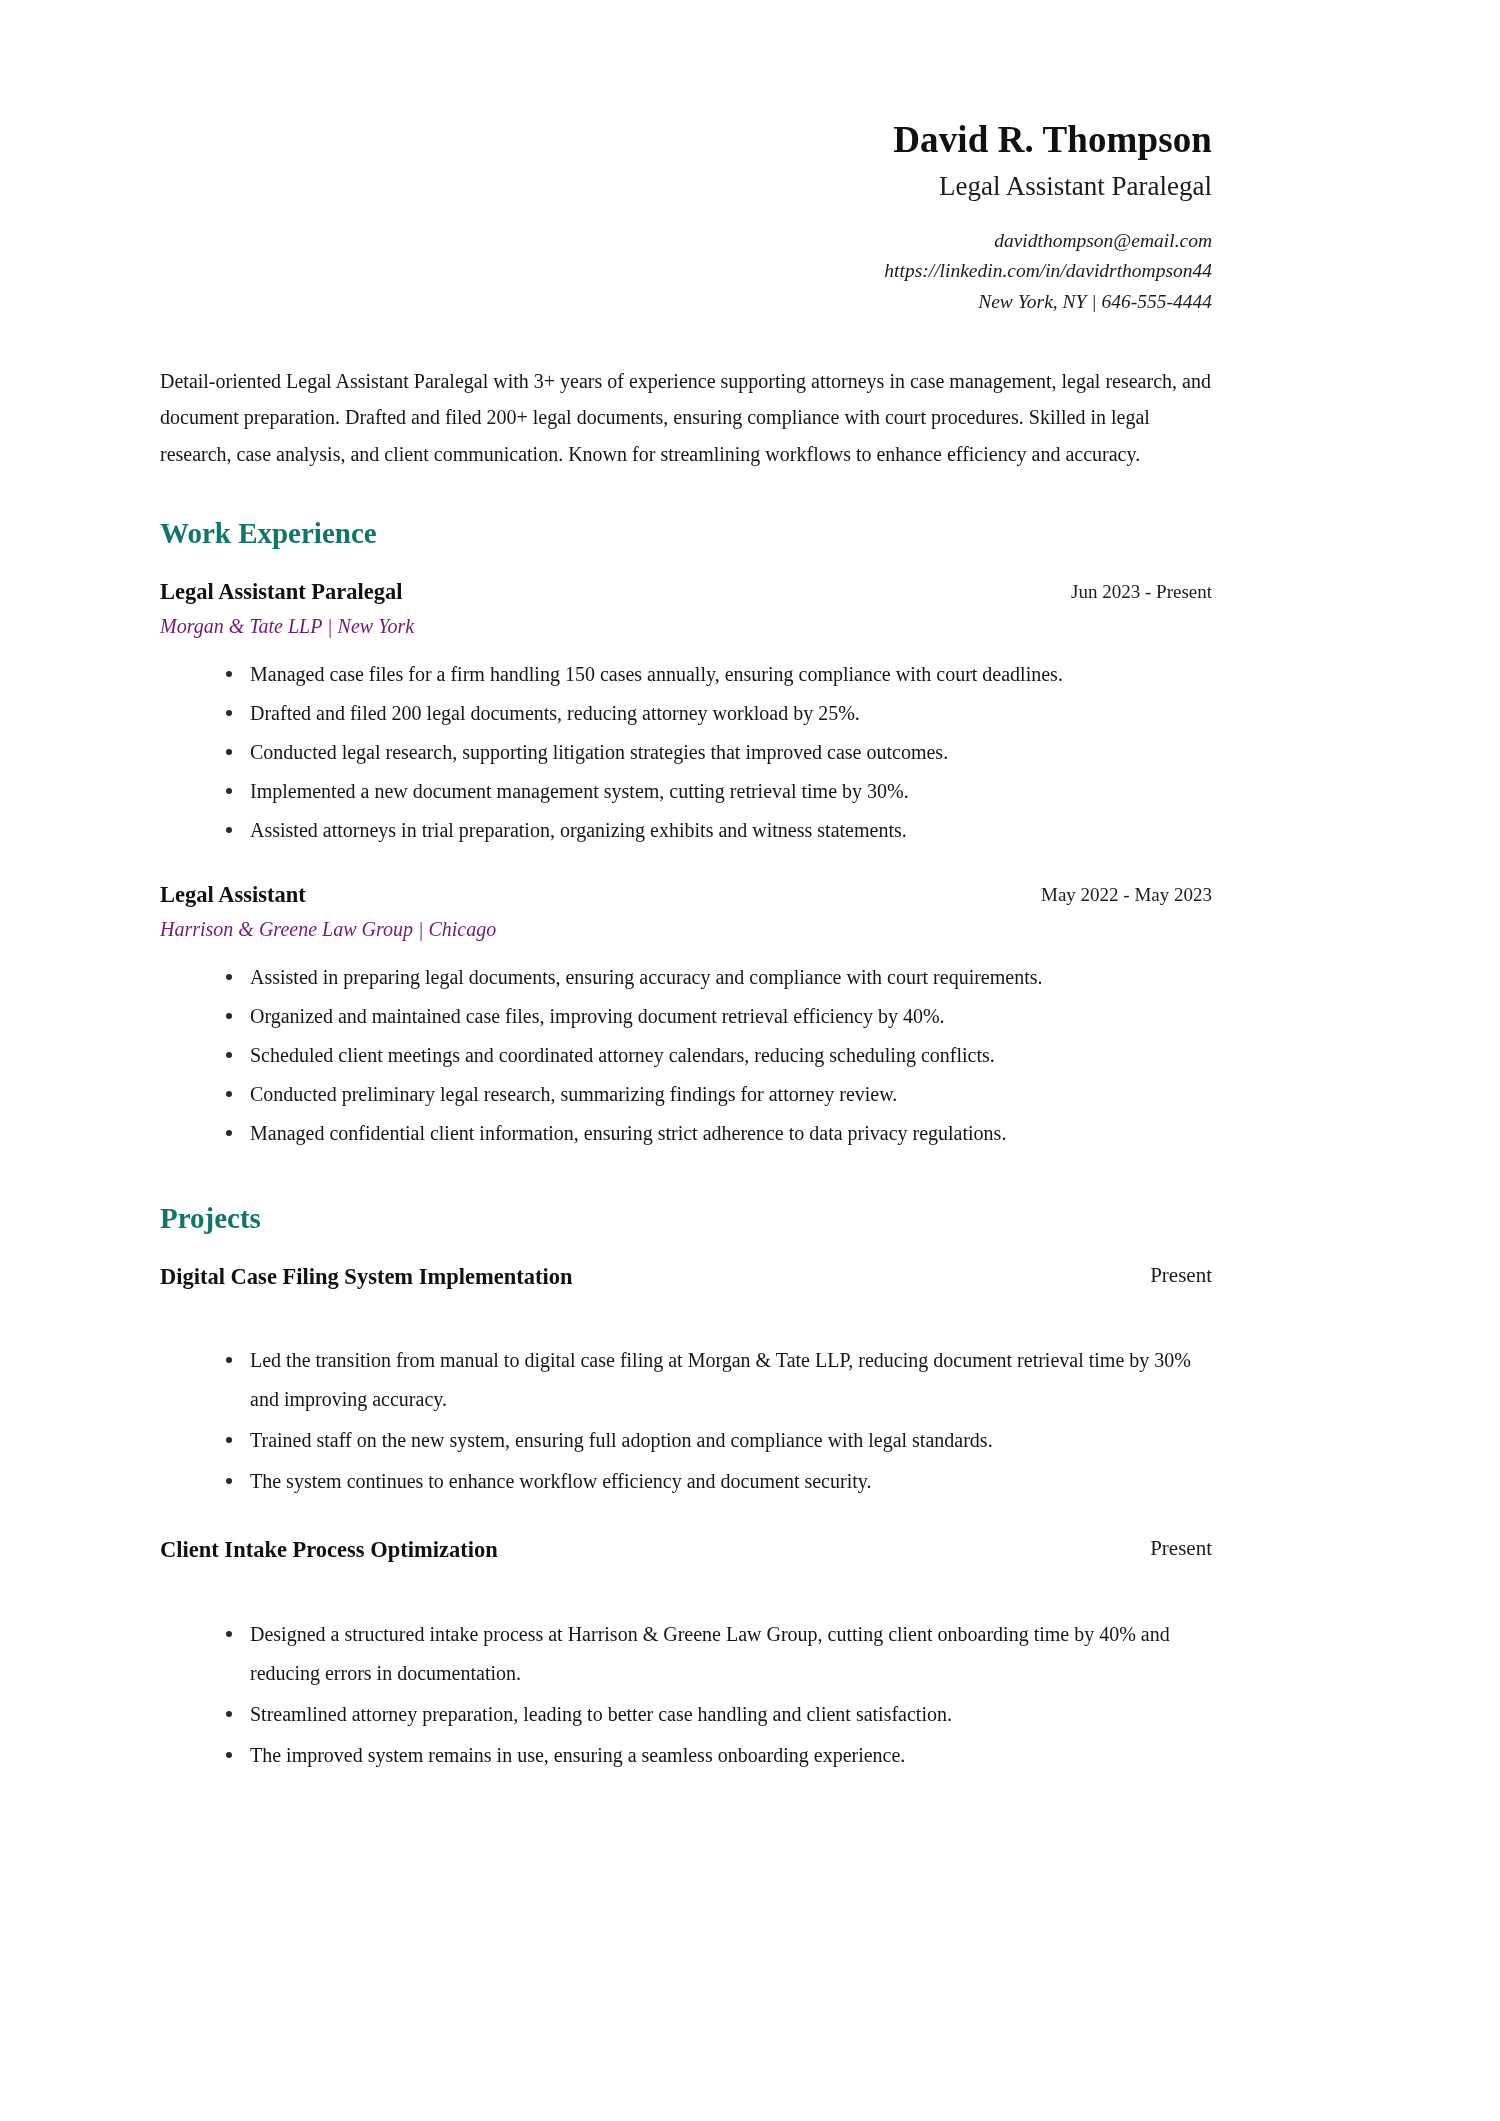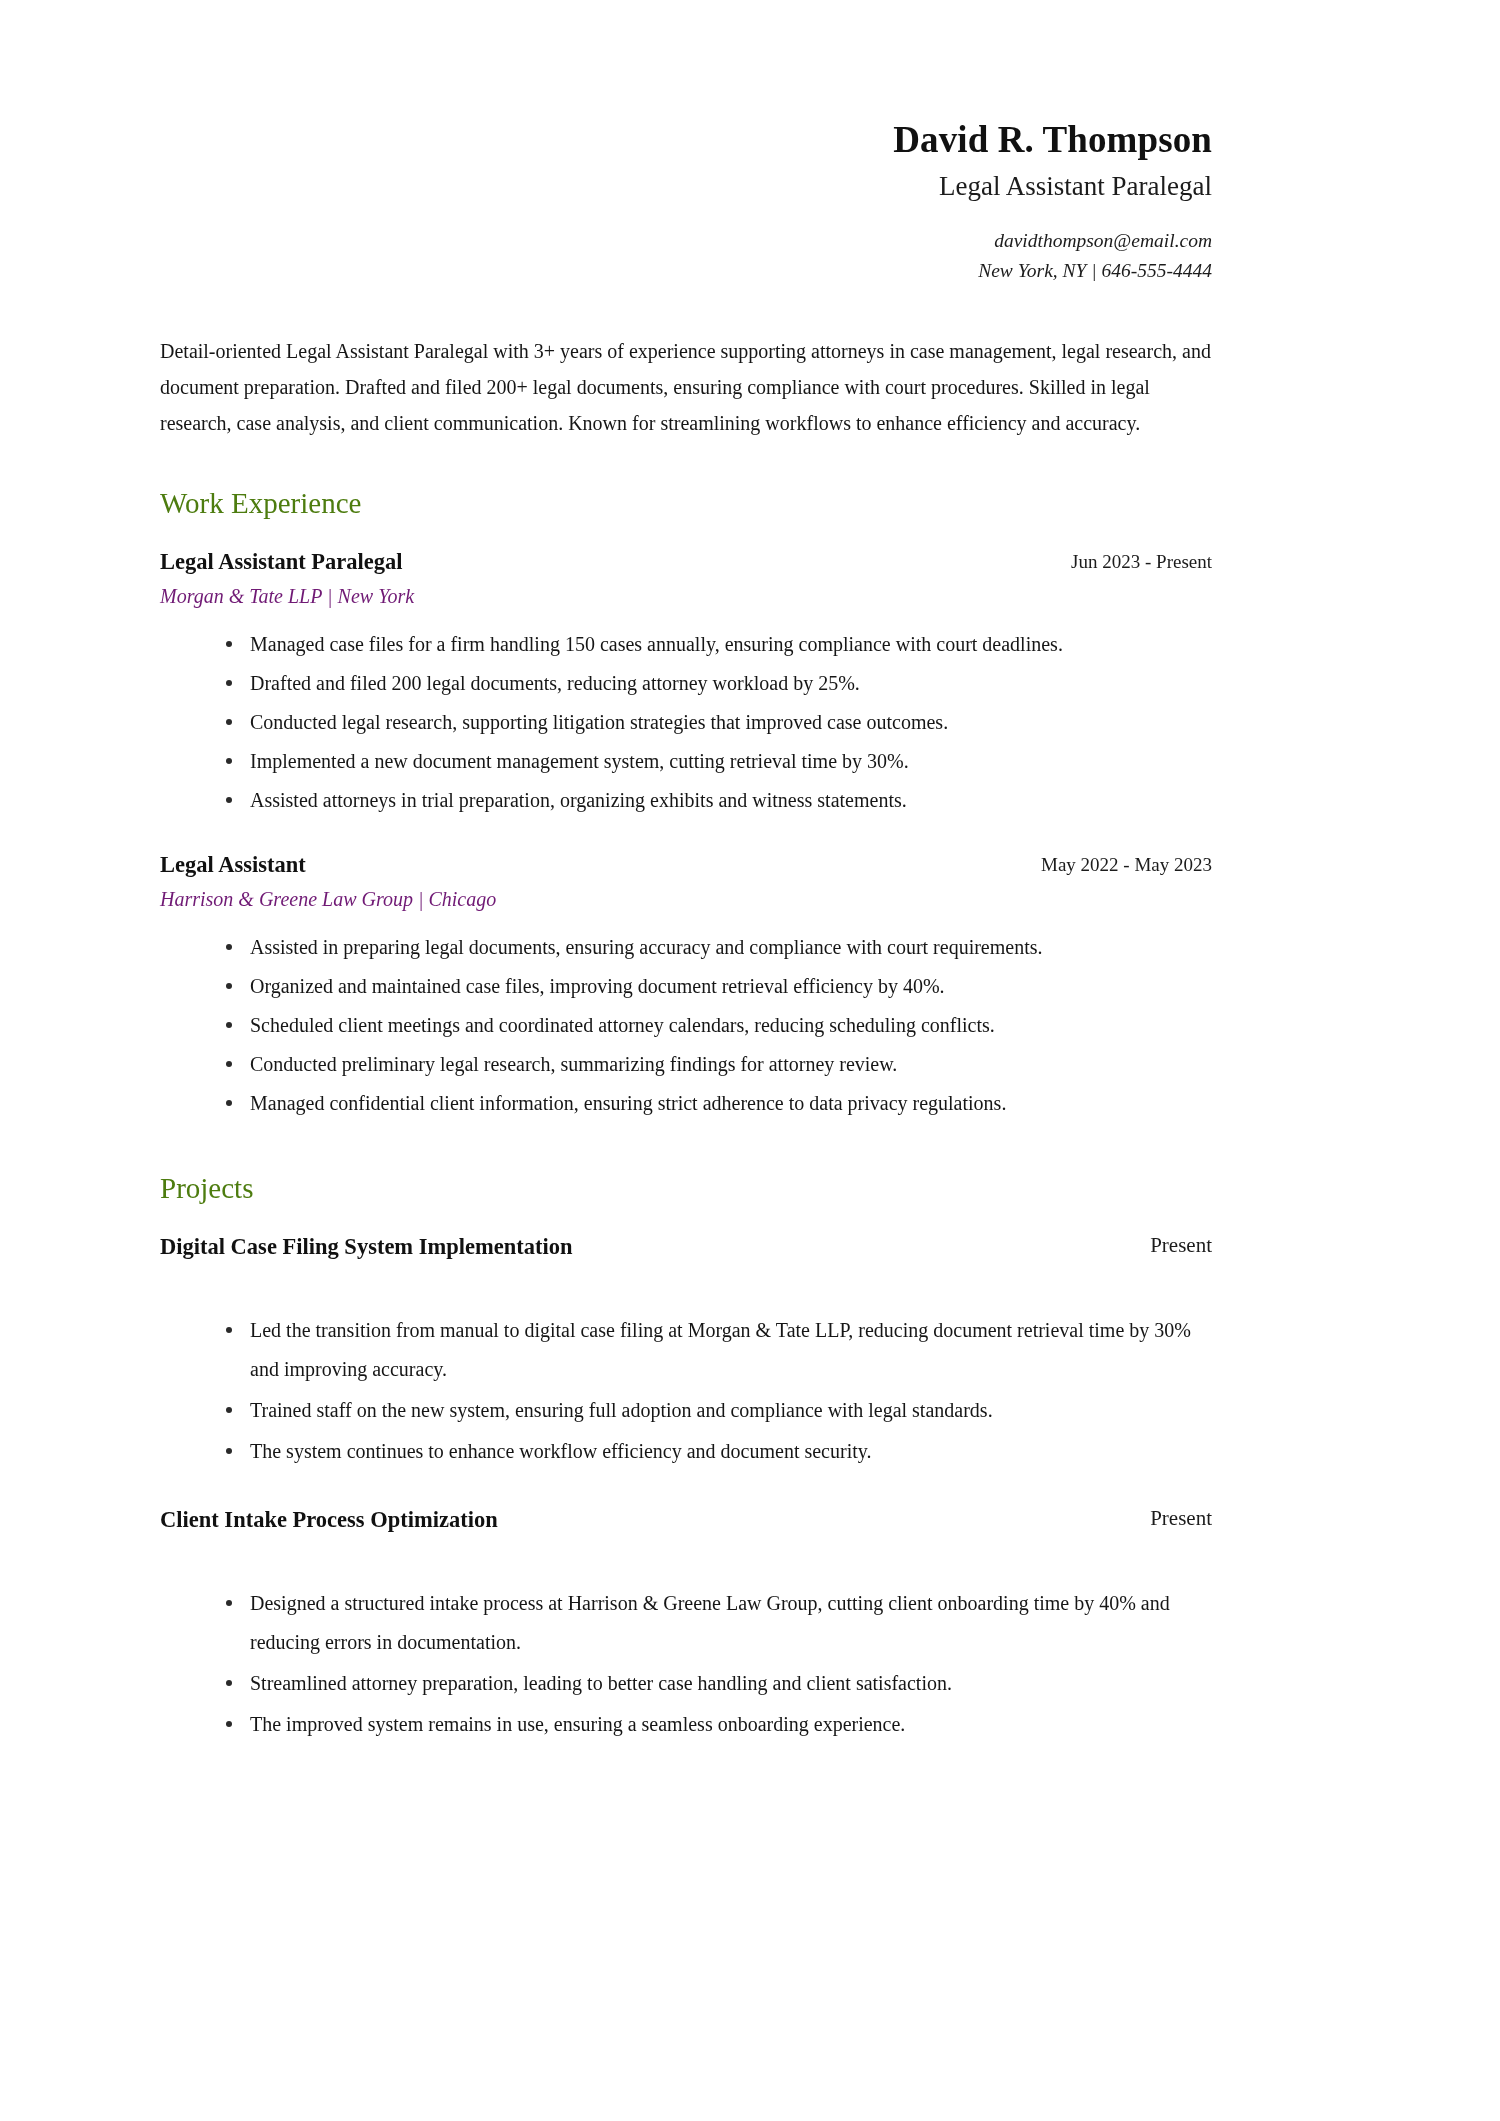--- a/index.html
+++ b/index.html
@@ -65,23 +65,23 @@
     color: #161616;
     max-width: 1120px;
   }
 
   
   .section {
     margin-top: 44px;
   }
   .section-title {
     font-size: 29px;
-    font-weight: normal;
+    font-weight: bold;
     margin: 0 0 26px 0;
-    color: #4d7c0f;
+    color: #0f766e;
     line-height: 1.2;
   }
   .section-projects {
     margin-top: 52px;
   }
 
   
   .entry {
     margin-bottom: 8px;
   }
@@ -158,20 +158,21 @@
 </head>
 <body>
 
 <div class="page">
 
   <div class="header">
     <h1 class="full-name">David R. Thompson</h1>
     <div class="job-title">Legal Assistant Paralegal</div>
     <div class="contact-block">
       <span class="contact-line">davidthompson@email.com</span>
+      <span class="contact-line">https://linkedin.com/in/davidrthompson44</span>
       <span class="contact-line">New York, NY | 646-555-4444</span>
     </div>
   </div>
 
   <p class="summary">Detail-oriented Legal Assistant Paralegal with 3+ years of experience supporting attorneys in case management, legal research, and document preparation. Drafted and filed 200+ legal documents, ensuring compliance with court procedures. Skilled in legal research, case analysis, and client communication. Known for streamlining workflows to enhance efficiency and accuracy.</p>
 
   <div class="section">
     <h2 class="section-title">Work Experience</h2>
 
     <div class="entry">

